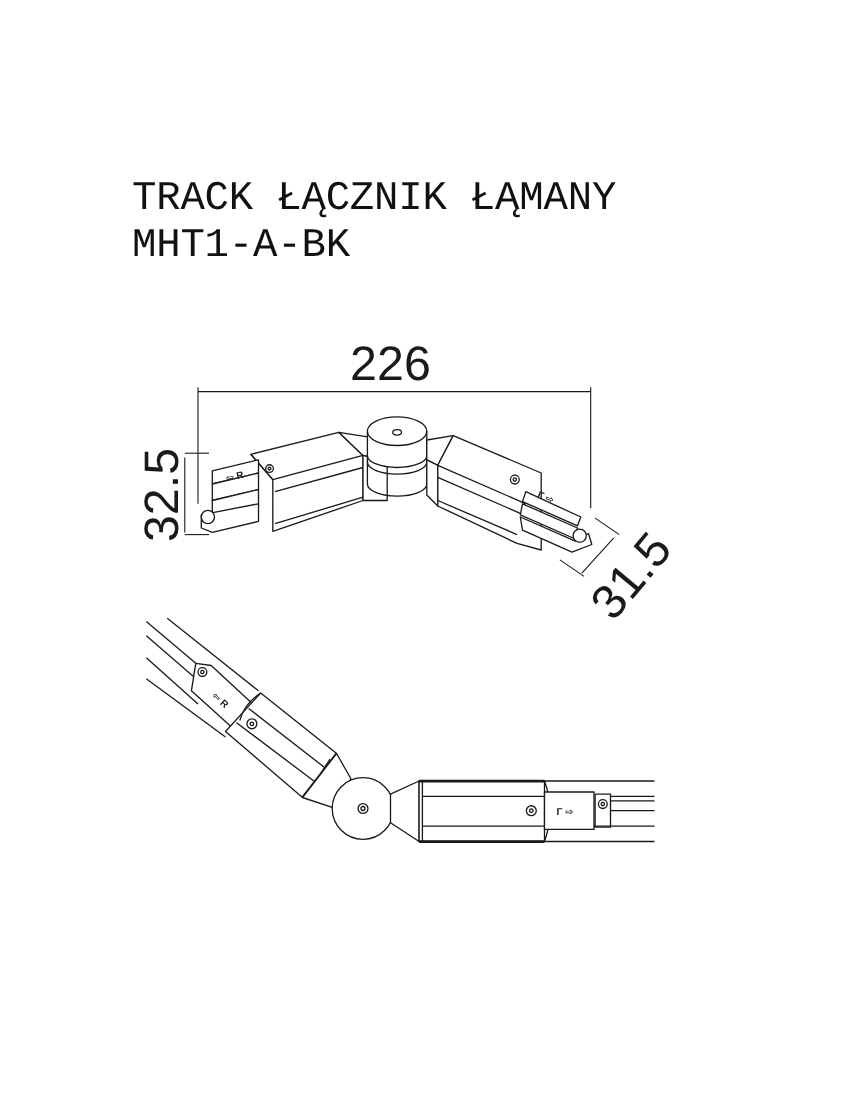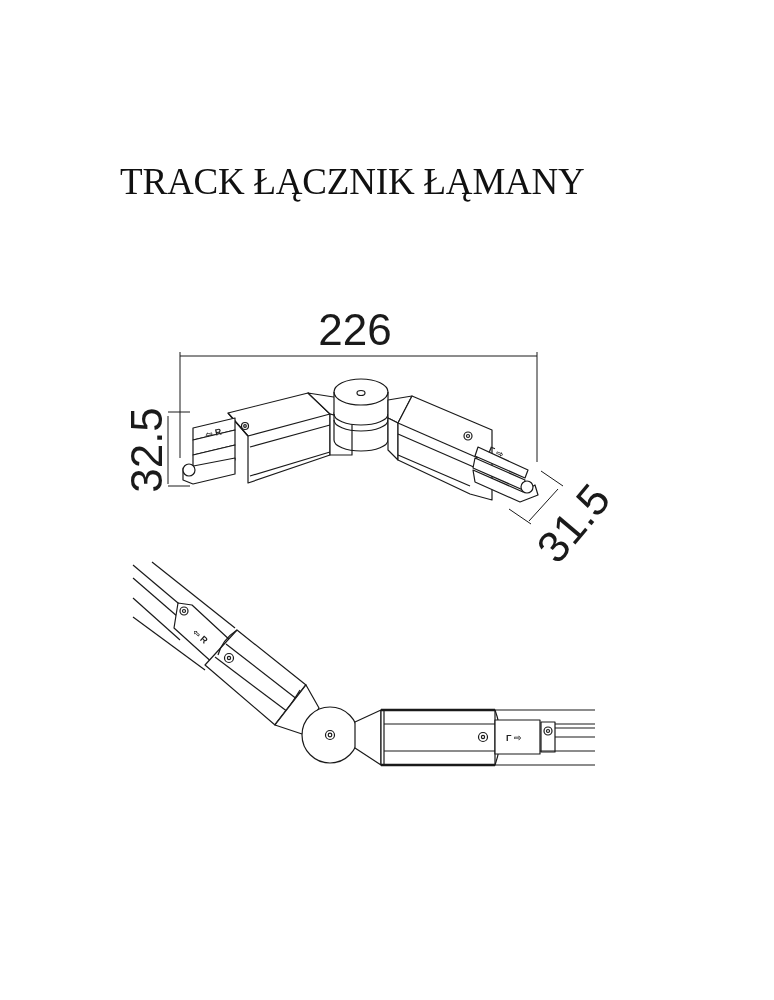--- a/index.html
+++ b/index.html
@@ -1,31 +1,32 @@
 <!DOCTYPE html>
 <html><head>
   <meta charset="utf-8">
   <style>
     html, body { margin: 0; padding: 0; background: #ffffff; }
     body { width: 774px; height: 1000px; position: relative; overflow: hidden; }
     .title {
       position: absolute; left: 120px; top: 160px;
-      font-family: Liberation Serif, serif;
+      font-family: Liberation Mono, monospace;
       font-size: 37px; line-height: 43px; color: #111111; letter-spacing: -0.2px;
       white-space: nowrap;
     }
     svg.drawing { position: absolute; left: 0; top: 0; }
     .dim-text { font-family: "Liberation Sans", "DejaVu Sans", sans-serif; font-size: 44px; fill: #1a1a1a; }
     .small-label { font-family: "Liberation Sans", "DejaVu Sans", sans-serif; font-size: 9px; font-weight: bold; fill: #222; }
   </style>
 </head>
 <body>
 
 <div class="title">
   <div>TRACK ŁĄCZNIK ŁĄMANY</div>
+  <div>MHT1-A-BK</div>
 </div>
 
 <svg class="drawing" width="774" height="1000" viewBox="0 0 774 1000" xmlns="http://www.w3.org/2000/svg">
 
   <g stroke="#1a1a1a" stroke-width="1" fill="none">
     <line x1="180" y1="356" x2="537" y2="356"></line>
     <line x1="180" y1="352" x2="180" y2="458"></line>
     <line x1="537" y1="352" x2="537" y2="462"></line>
   </g>
   <text class="dim-text" x="355" y="345" text-anchor="middle">226</text>

